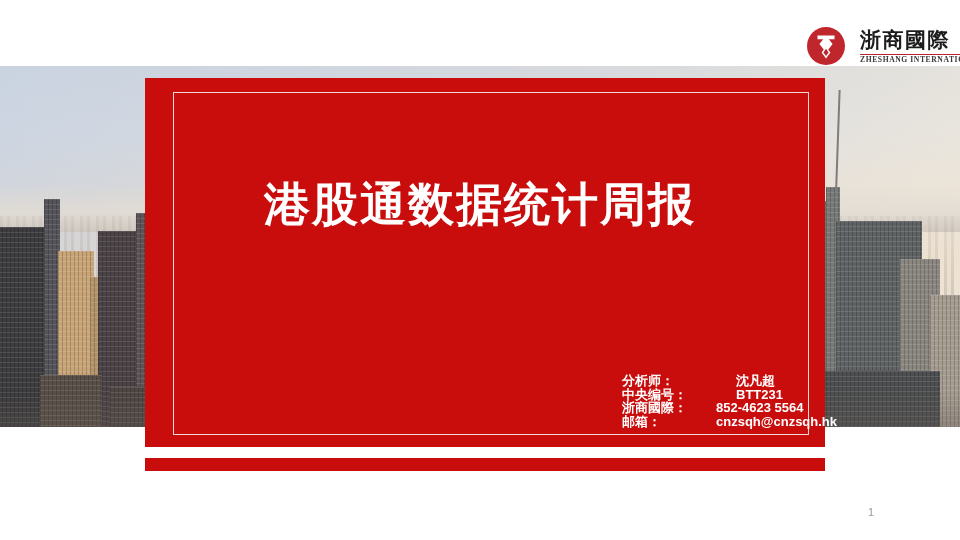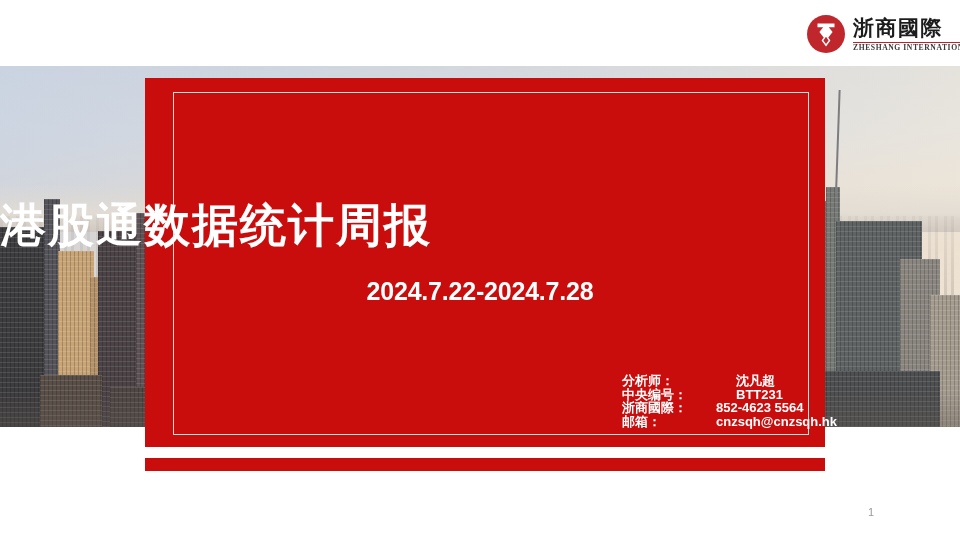--- a/index.html
+++ b/index.html
@@ -16,27 +16,27 @@
     position: relative;
     width: 960px;
     height: 540px;
     background: #ffffff;
     overflow: hidden;
   }
 
   
   .logo-block {
     position: absolute;
-    top: 8px;
+    top: 20px;
     left: 806px;
     width: 148px;
     height: 52px;
     display: flex;
     align-items: center;
-    gap: 7px;
+    gap: 14px;
   }
   .logo-mark {
     width: 40px;
     height: 40px;
     flex: 0 0 40px;
     position: relative;
   }
   .logo-mark svg { display: block; }
   .logo-text-wrap {
     display: flex;
@@ -176,21 +176,22 @@
     width: 680px;
     height: 13px;
     background: #c90c0c;
   }
 
   
   .title-main {
     position: absolute;
     left: 0;
     right: 0;
-    top: 198px;
+    top: 177px;
+    text-align: center;
     font-family: "DejaVu Sans", "Liberation Sans", sans-serif;
     font-size: 46px;
     font-weight: 700;
     color: #ffffff;
     letter-spacing: 2px;
     line-height: 1.18;
     white-space: nowrap;
   }
   .title-sub {
     position: absolute;
@@ -303,21 +304,20 @@
     </div>
 
     <div class="spire" style="left:835px; top:24px; width:2px; height:104px; transform:rotate(2deg); transform-origin:bottom center;"></div>
   </div>
 
   <div class="red-panel">
     <div class="red-panel-inner-border"></div>
   </div>
 
   <div class="title-main">港股通数据统计周报</div>
-  <div class="title-sub">2024.7.22-2024.7.28</div>
 
   <div class="analyst">
     <div class="analyst-row r-name">
       <span class="analyst-label">分析师：</span>
       <span class="analyst-value">沈凡超</span>
     </div>
     <div class="analyst-row r-code">
       <span class="analyst-label">中央编号：</span>
       <span class="analyst-value">BTT231</span>
     </div>

